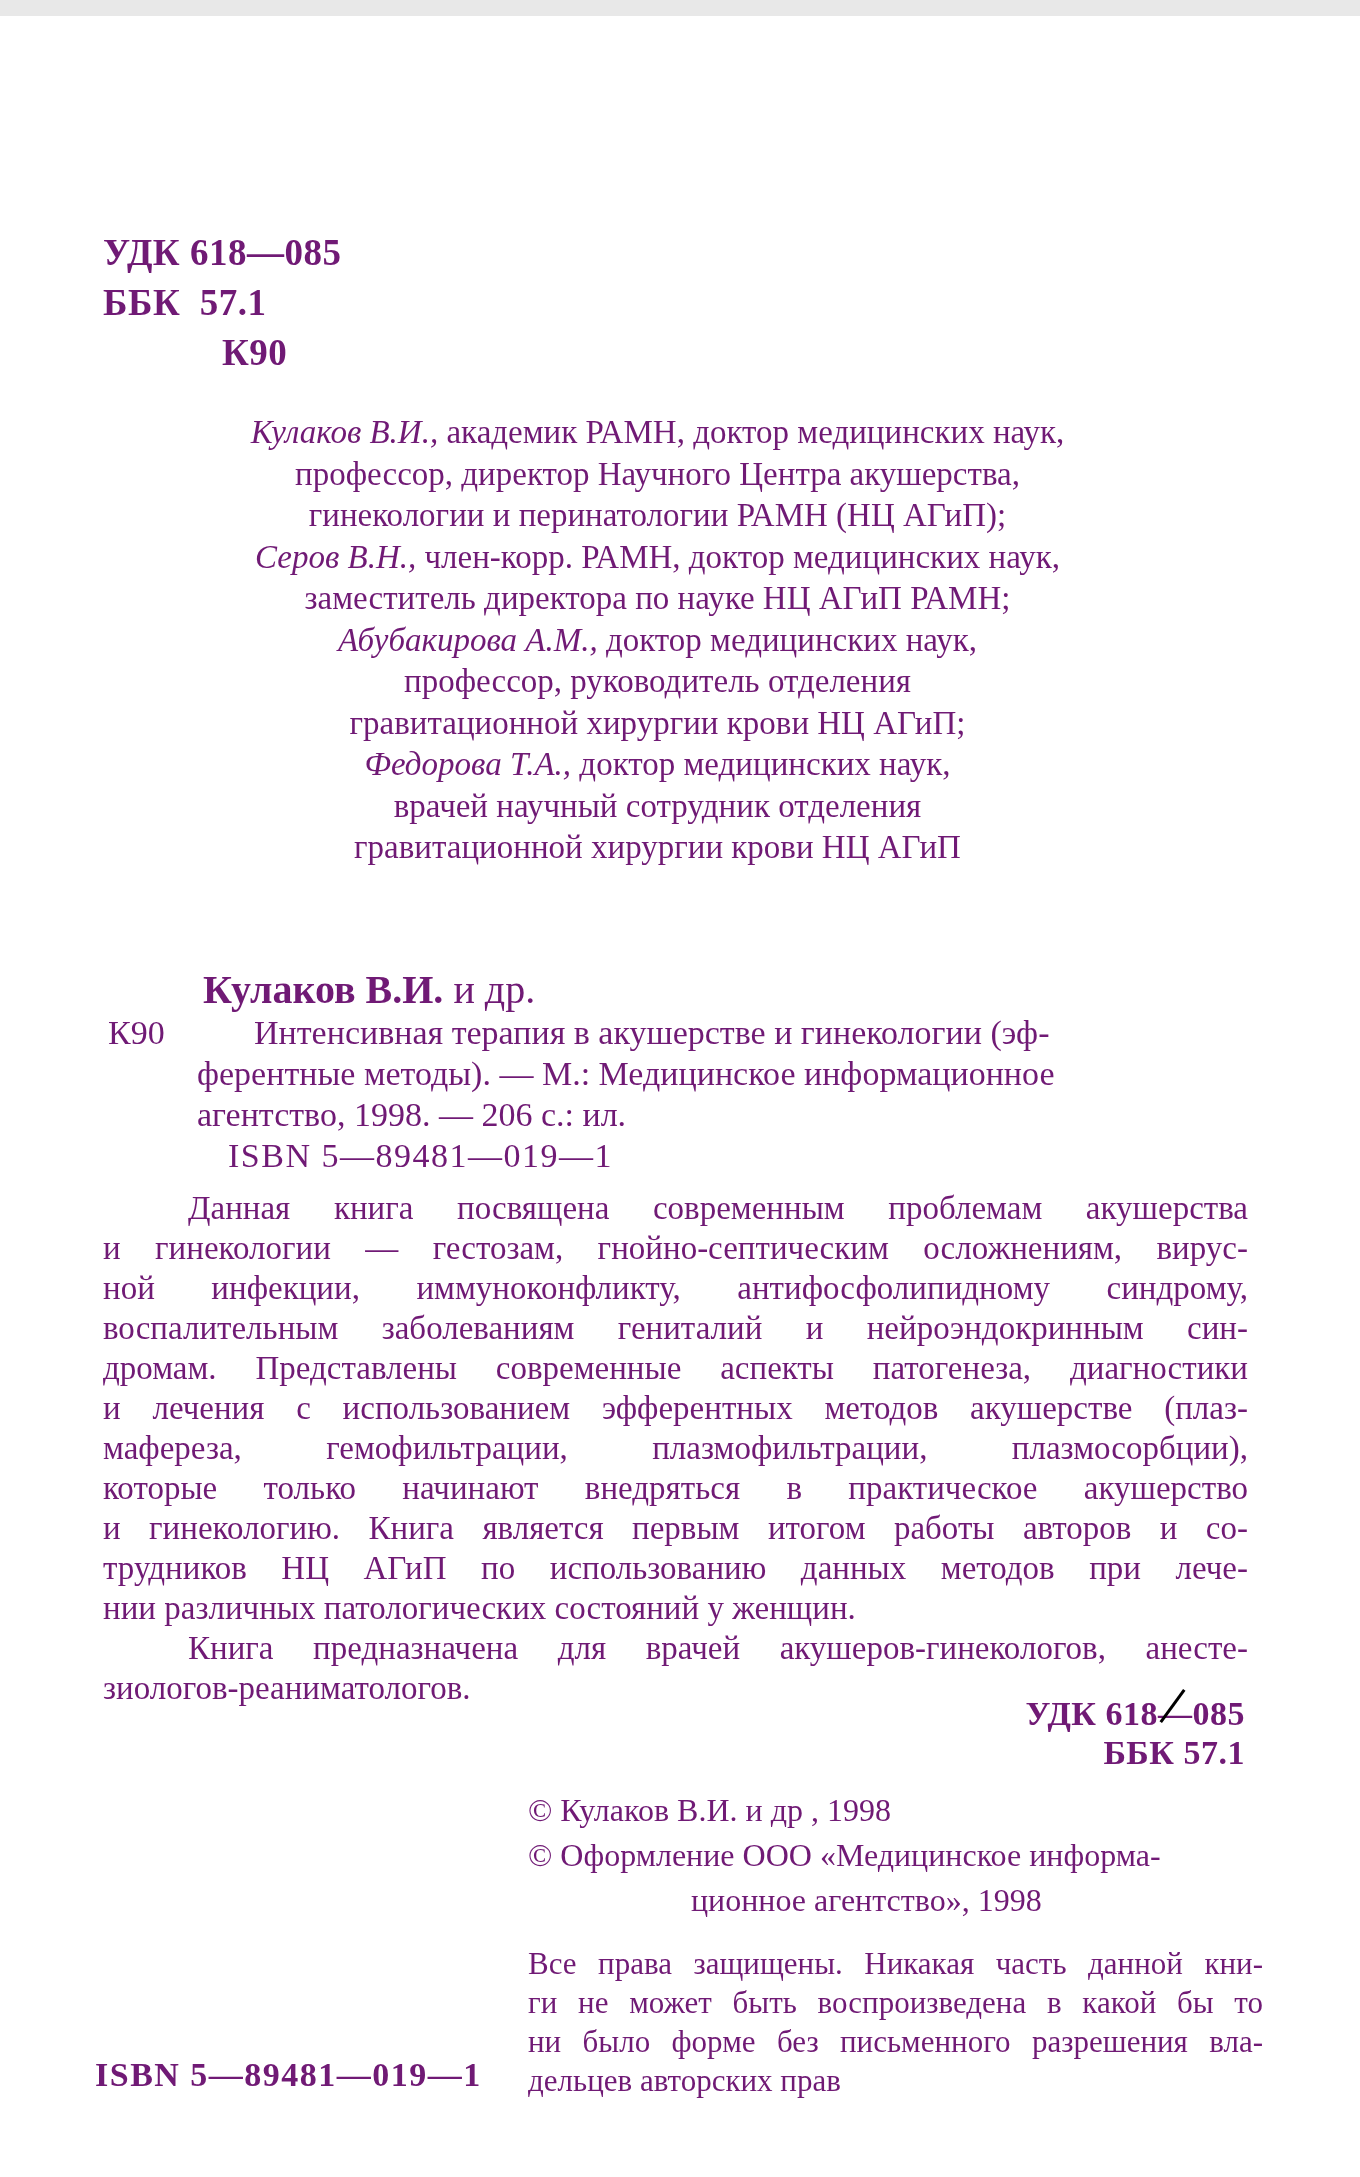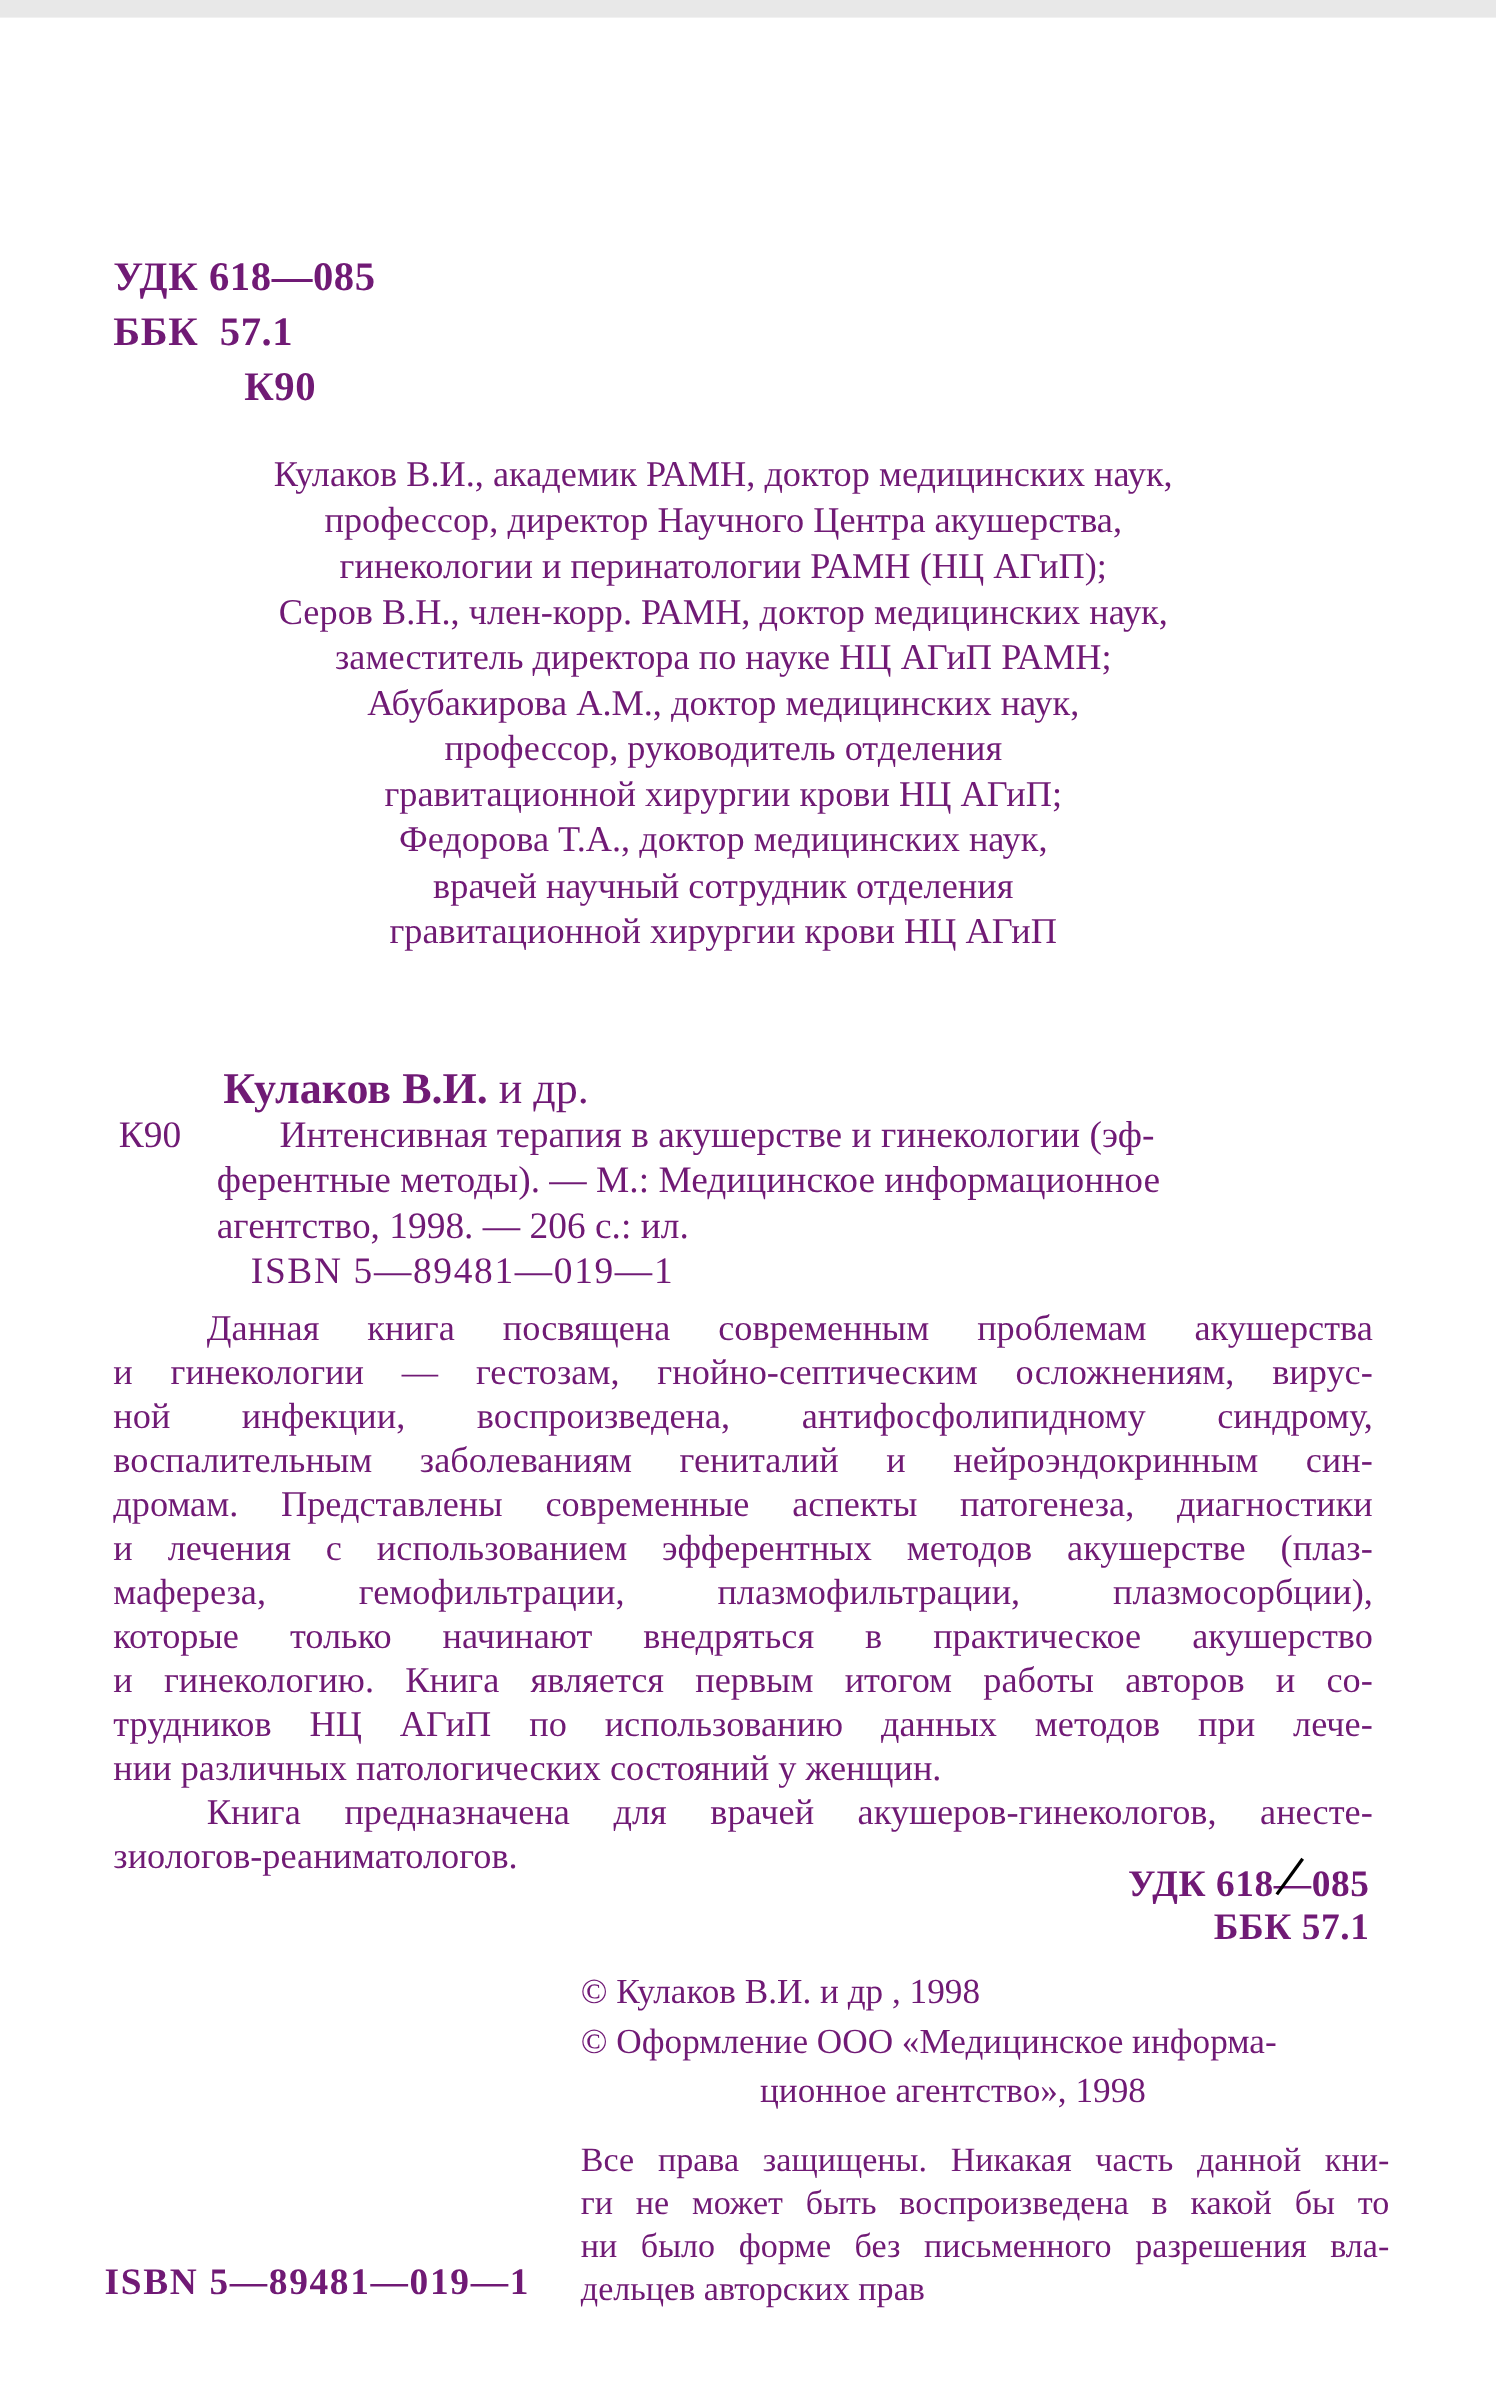--- a/index.html
+++ b/index.html
@@ -10,21 +10,21 @@
     background:#ffffff;
     color:#701a75;
     font-family:"Liberation Serif","DejaVu Serif",serif;
     overflow:hidden;
   }
   
   .top-codes { position:absolute; left:103px; top:212px; font-size:37px; font-weight:700; line-height:50px; letter-spacing:0.5px; }
   .top-codes .k90 { padding-left:119px; }
   
   .authors { position:absolute; left:100px; top:396px; width:1115px; text-align:center; font-size:33px; line-height:41.5px; }
-  .authors .it { }
+  .authors .it { font-style:italic; }
   
   .catalog { position:absolute; left:0; top:953px; font-size:34px; line-height:41px; }
   .cat-heading { margin-left:203px; font-size:40px; margin-bottom:2px; }
   .cat-heading .b { font-weight:700; }
   .cat-row { position:relative; }
   .cat-code { position:absolute; left:108px; top:0; }
   .cat-l1 { margin-left:254px; }
   .cat-l2, .cat-l3 { margin-left:197px; }
   .cat-isbn { margin-left:228px; letter-spacing:1.5px; }
   
@@ -75,21 +75,21 @@
       <div class="cat-l1">Интенсивная терапия в акушерстве и гинекологии (эф-</div>
     </div>
     <div class="cat-l2">ферентные методы). — М.: Медицинское информационное</div>
     <div class="cat-l3">агентство, 1998. — 206 с.: ил.</div>
     <div class="cat-isbn">ISBN 5—89481—019—1</div>
   </div>
 
   <div class="annotation">
       <div class="j-line first">Данная книга посвящена современным проблемам акушерства</div>
       <div class="j-line">и гинекологии — гестозам, гнойно-септическим осложнениям, вирус-</div>
-      <div class="j-line">ной инфекции, воспроизведена, антифосфолипидному синдрому,</div>
+      <div class="j-line">ной инфекции, иммуноконфликту, антифосфолипидному синдрому,</div>
       <div class="j-line">воспалительным заболеваниям гениталий и нейроэндокринным син-</div>
       <div class="j-line">дромам. Представлены современные аспекты патогенеза, диагностики</div>
       <div class="j-line">и лечения с использованием эфферентных методов акушерстве (плаз-</div>
       <div class="j-line">мафереза, гемофильтрации, плазмофильтрации, плазмосорбции),</div>
       <div class="j-line">которые только начинают внедряться в практическое акушерство</div>
       <div class="j-line">и гинекологию. Книга является первым итогом работы авторов и со-</div>
       <div class="j-line">трудников НЦ АГиП по использованию данных методов при лече-</div>
       <div class="j-line last">нии различных патологических состояний у женщин.</div>
       <div class="j-line first">Книга предназначена для врачей акушеров-гинекологов, анесте-</div>
       <div class="j-line last">зиологов-реаниматологов.</div>

